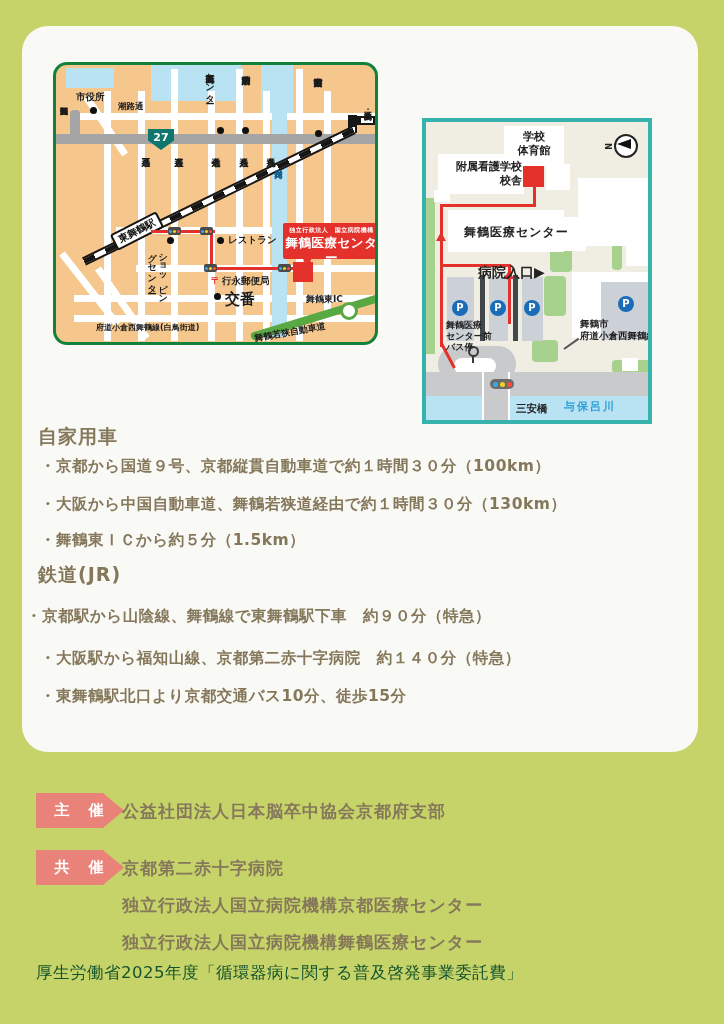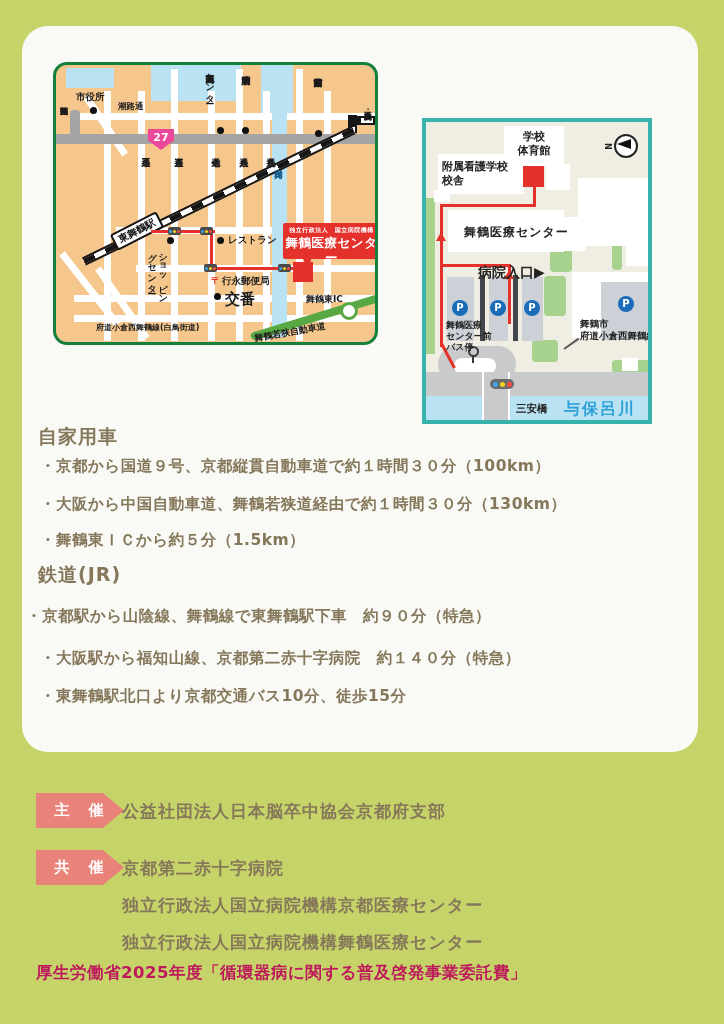--- a/index.html
+++ b/index.html
@@ -18,21 +18,21 @@
   .hst{position:absolute;height:7px;background:#fff}
   .dst{position:absolute;height:7px;background:#fff;transform-origin:left center}
   .groad{position:absolute;background:#a5a5a5}
   .lbl{position:absolute;color:#1b1b1b;font-weight:bold;white-space:nowrap;line-height:1.15}
   .vlbl{position:absolute;color:#1b1b1b;font-weight:bold;writing-mode:vertical-rl;text-orientation:upright;line-height:11px;letter-spacing:0px}
   .dot{position:absolute;width:7px;height:7px;background:#101010;border-radius:50%}
   .rail{position:absolute;height:5px;background:repeating-linear-gradient(90deg,#161616 0 12px,#ffffff 12px 24px);border-top:2px solid #161616;border-bottom:2px solid #161616;transform-origin:left center}
   .railv{position:absolute;width:5px;background:repeating-linear-gradient(180deg,#161616 0 12px,#ffffff 12px 24px);border-left:2px solid #161616;border-right:2px solid #161616}
   .sta{position:absolute;background:#fff;border:2px solid #161616;border-radius:3px;
        font-size:10px;font-weight:bold;color:#111;padding:0 4px;transform:rotate(-27deg);line-height:14px}
-  .r27{position:absolute;width:26px;height:21px;background:#ec4899;
+  .r27{position:absolute;width:26px;height:21px;background:#0f766e;
        clip-path:polygon(0 0,100% 0,100% 55%,50% 100%,0 55%);
        color:#fff;font-size:11px;font-weight:bold;text-align:center;line-height:17px}
   .redl{position:absolute;background:#e5312b}
   .sig{position:absolute;width:13px;height:8px;background:#4a4a4a;border-radius:2px;display:flex;align-items:center;justify-content:center;gap:1px}
   .sig i{width:3px;height:3px;border-radius:50%;display:block}
   .sb{background:#39a7e8}.sy{background:#f3d21f}.sr{background:#ff4a3a}
   .redsq{position:absolute;background:#e5312b}
   .callout{position:absolute;left:227px;top:158px;width:97px;height:36px;background:#e5312b;border-radius:2px;
            color:#fff;text-align:center;z-index:6}
   .callout .s1{display:block;font-size:6px;letter-spacing:.5px;padding-top:3px;font-weight:bold}
@@ -61,21 +61,21 @@
   .ksig{position:absolute;width:24px;height:10px;background:#6b6b6b;border-radius:5px;display:flex;align-items:center;justify-content:center;gap:2px}
   .ksig i{width:5px;height:5px;border-radius:50%;display:block}
   .ptr{position:absolute;height:2px;background:#555;transform-origin:left center}
   
   .h1{position:absolute;font-size:19px;font-weight:bold;color:#85775a;letter-spacing:1px}
   .itm{position:absolute;font-size:15.5px;font-weight:bold;color:#85775a;letter-spacing:.5px;white-space:nowrap}
   .badge{position:absolute;width:88px;height:35px;background:#e9837a;
          clip-path:polygon(0 0,76% 0,100% 50%,76% 100%,0 100%);
          color:#fff;font-size:15px;font-weight:bold;text-align:center;line-height:35px;letter-spacing:2px}
   .org{position:absolute;font-size:17px;font-weight:bold;color:#85775a;letter-spacing:1px;white-space:nowrap}
-  .foot{position:absolute;font-size:16.5px;font-weight:bold;color:#be185d;letter-spacing:.5px;white-space:nowrap}
+  .foot{position:absolute;font-size:16.5px;font-weight:normal;color:#14532d;letter-spacing:.5px;white-space:nowrap}
 </style>
 </head>
 <body>
 
 <div class="card"></div>
 
 <div class="cmap">
 
   <div class="water" style="left:10px;top:3px;width:48px;height:20px"></div>
   <div class="water" style="left:95px;top:0;width:90px;height:36px"></div>
@@ -232,35 +232,35 @@
   <div class="buspole" style="left:46px;top:233px"></div>
   <div class="ksig" style="left:64px;top:257px">
       <i class="sb"></i>
       <i class="sy"></i>
       <i class="sr"></i>
     </div>
   <div class="ptr" style="left:138px;top:226px;width:18px;transform:rotate(-35deg)"></div>
 
   <div class="klbl" style="left:78px;top:8px;width:60px;font-size:11px;line-height:14px;text-align:center;white-space:pre-line">学校
 体育館</div>
-  <div class="klbl" style="left:16px;top:38px;width:80px;font-size:11px;line-height:14px;">
+  <div class="klbl" style="left:16px;top:38px;width:80px;font-size:11px;line-height:14px;text-align:right">
     <span style="display:block">附属看護学校</span>
     <span style="display:block">校舎</span>
   </div>
   <div class="klbl" style="left:38px;top:102px;font-size:12px;letter-spacing:1px">舞鶴医療センター</div>
   <div class="klbl" style="left:52px;top:142px;font-size:14px">病院入口▶</div>
   <div class="klbl" style="left:20px;top:198px;font-size:9px;line-height:11px;white-space:pre-line">舞鶴医療
 センター前
 バス停</div>
   <div class="klbl" style="left:154px;top:196px;font-size:9.5px;line-height:12px">
     <span style="display:block">舞鶴市</span>
     <span style="display:block">府道小倉西舞鶴線</span>
   </div>
   <div class="klbl" style="left:90px;top:280px;font-size:10.5px">三安橋</div>
-  <div class="klbl" style="left:138px;top:277px;font-size:16px;color:#2aa0d8;letter-spacing:2px">与保呂川</div>
+  <div class="klbl" style="left:138px;top:277px;font-size:11px;color:#2aa0d8;letter-spacing:2px">与保呂川</div>
 </div>
 
 <div class="h1" style="left:38px;top:424px">自家用車</div>
 <div class="itm" style="left:40px;top:456px">・京都から国道９号、京都縦貫自動車道で約１時間３０分（100km）</div>
 <div class="itm" style="left:40px;top:494px">・大阪から中国自動車道、舞鶴若狭道経由で約１時間３０分（130km）</div>
 <div class="itm" style="left:40px;top:530px">・舞鶴東ＩＣから約５分（1.5km）</div>
 
 <div class="h1" style="left:38px;top:562px">鉄道(JR)</div>
 <div class="itm" style="left:26px;top:606px">・京都駅から山陰線、舞鶴線で東舞鶴駅下車　約９０分（特急）</div>
 <div class="itm" style="left:40px;top:648px">・大阪駅から福知山線、京都第二赤十字病院　約１４０分（特急）</div>

